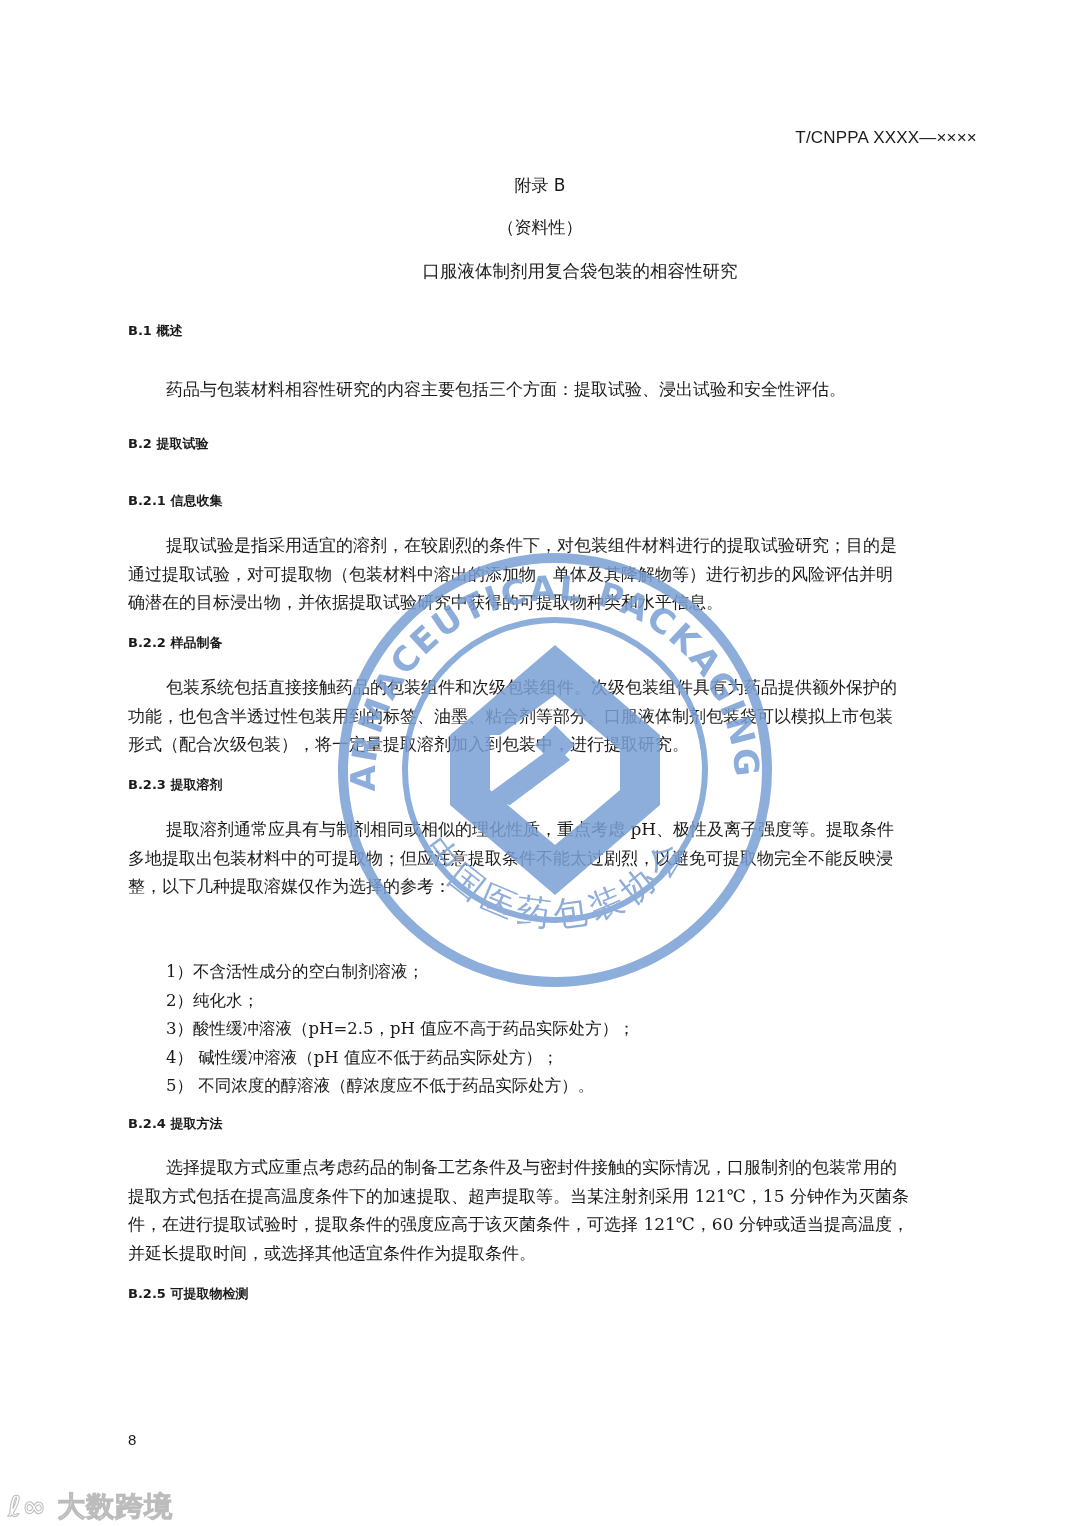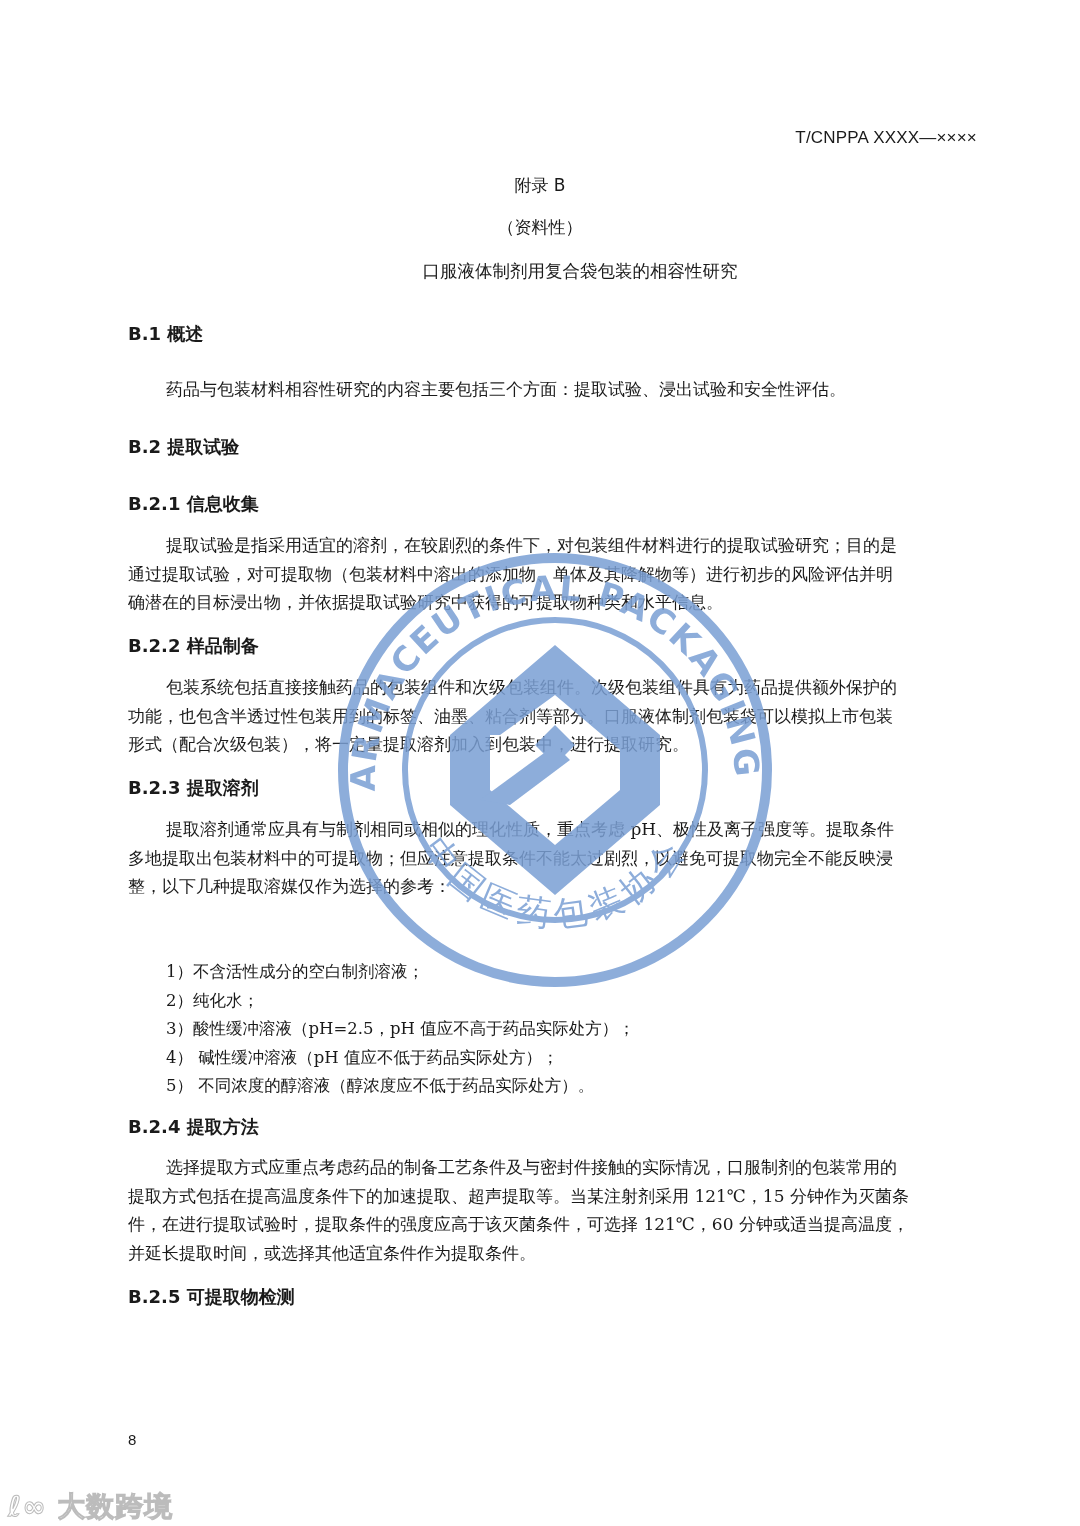--- a/index.html
+++ b/index.html
@@ -3,21 +3,21 @@
 <meta charset="utf-8">
 <style>
   html, body { margin:0; padding:0; background:#ffffff; }
   body { width:1080px; height:1526px; position:relative; overflow:hidden; color:#1a1a1a; }
   .page { position:absolute; left:0; top:0; width:1080px; height:1526px; }
   .std-code { position:absolute; right:103px; top:128px; font-family:"Liberation Sans", sans-serif; font-size:17px; letter-spacing:0.2px; }
   .center { position:absolute; left:0; width:1080px; text-align:center; font-family:"DejaVu Sans", sans-serif; }
   .appx { top:174px; font-size:17px; }
   .nature { top:216px; font-size:17px; }
   .title { top:259px; font-size:17.5px;padding-left:40px; }
-  .h { position:absolute; left:128px; font-family:"DejaVu Sans", sans-serif; font-size:18px; font-weight:bold; }
+  .h { position:absolute; left:128px; font-family:"DejaVu Sans", sans-serif; font-size:13px; font-weight:bold; }
   .p { position:absolute; left:128px; width:850px; font-family:"DejaVu Serif", serif; font-size:17px; line-height:28.5px; text-align:justify; }
   .p .ln { display:block; white-space:nowrap; }
   .p .ind { padding-left:38px; }
   .li { position:absolute; left:166px; font-family:"DejaVu Serif", serif; font-size:16.5px; line-height:28.5px; }
   .li .ln { display:block; white-space:nowrap; }
   .pagenum { position:absolute; left:128px; top:1431px; font-family:"Liberation Sans", sans-serif; font-size:15px; }
   .wm-corner { position:absolute; left:8px; top:1488px; font-family:"DejaVu Sans", sans-serif; font-size:28px; color:#fff; -webkit-text-stroke:1px #bcbcbc; font-weight:bold; letter-spacing:1px; }
   .seal { position:absolute; left:330px; top:550px; width:450px; height:440px; pointer-events:none; opacity:0.85; }
 </style>
 </head>

